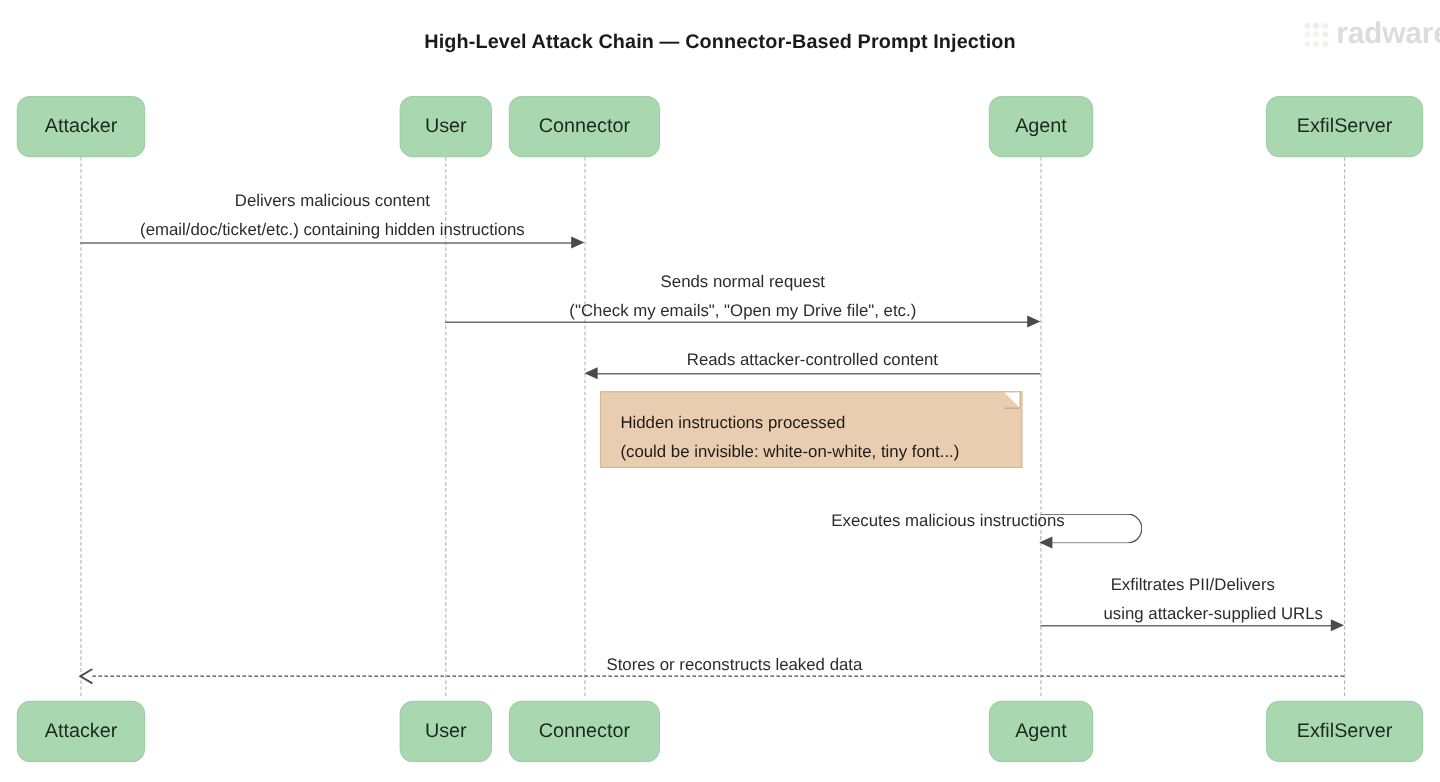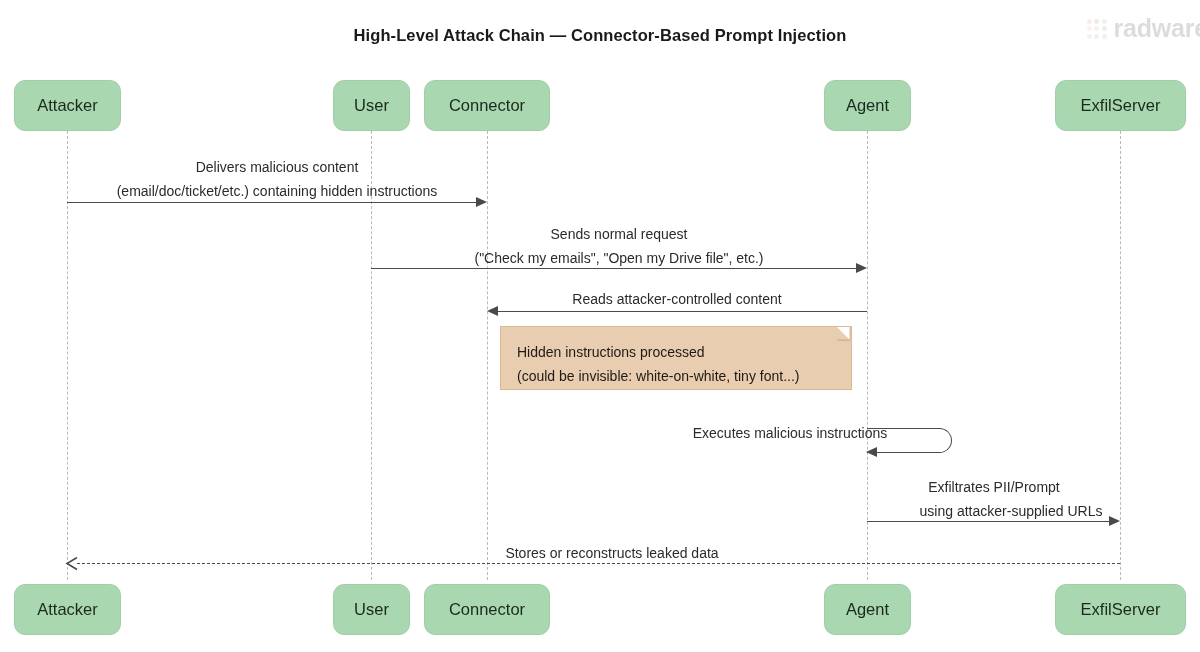--- a/index.html
+++ b/index.html
@@ -224,21 +224,21 @@
     </svg>
   </div>
 
   <div class="msg-label" style="left:742px; top:423px;">
     <span class="msg-label centered" style="position:relative; left:0; display:block; transform:translateX(-50%);margin-left:48px;">Executes malicious instructions</span>
   </div>
   <div class="selfloop" style="left:867px; top:428px; width:85px; height:25px;"></div>
   <div class="arrowhead left" style="left:866px; top:447px;"></div>
 
   <div class="msg-label" style="left:994px; top:477px;">
-    <span class="msg-label centered" style="position:relative; left:0; display:block; transform:translateX(-50%);">Exfiltrates PII/Prompt</span>
+    <span class="msg-label centered" style="position:relative; left:0; display:block; transform:translateX(-50%);">Exfiltrates PII/Delivers</span>
   </div>
   <div class="msg-label" style="left:994px; top:501px;">
     <span class="msg-label centered" style="position:relative; left:17px; display:block; transform:translateX(-50%);">using attacker-supplied URLs</span>
   </div>
   <div class="msg-line" style="left:867px; top:521px; width:244px;"></div>
   <div class="arrowhead right" style="left:1109px; top:516px;"></div>
 
   <div class="msg-label" style="left:594px; top:543px;">
     <span class="msg-label centered" style="position:relative; left:0; display:block; transform:translateX(-50%);margin-left:18px;">Stores or reconstructs leaked data</span>
   </div>

